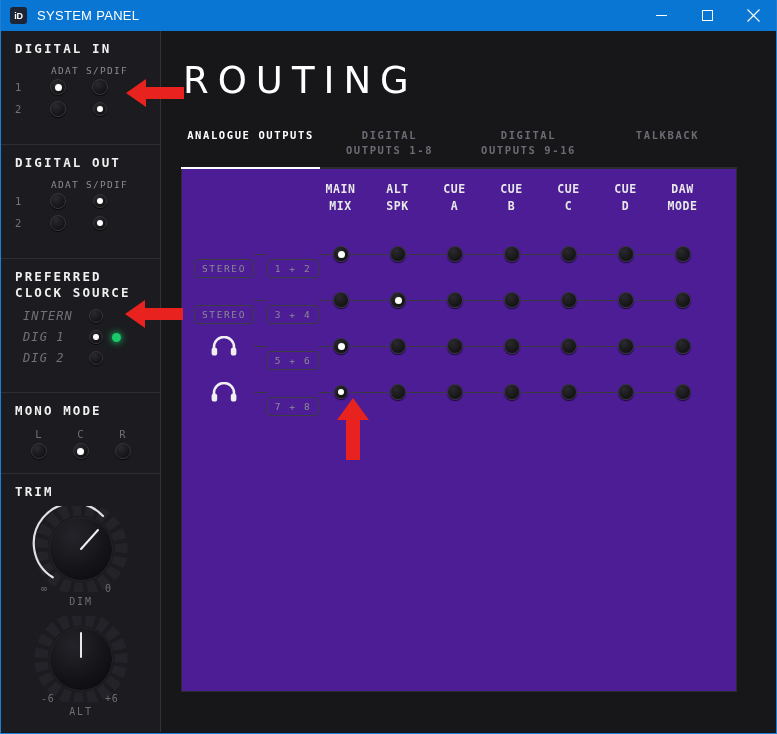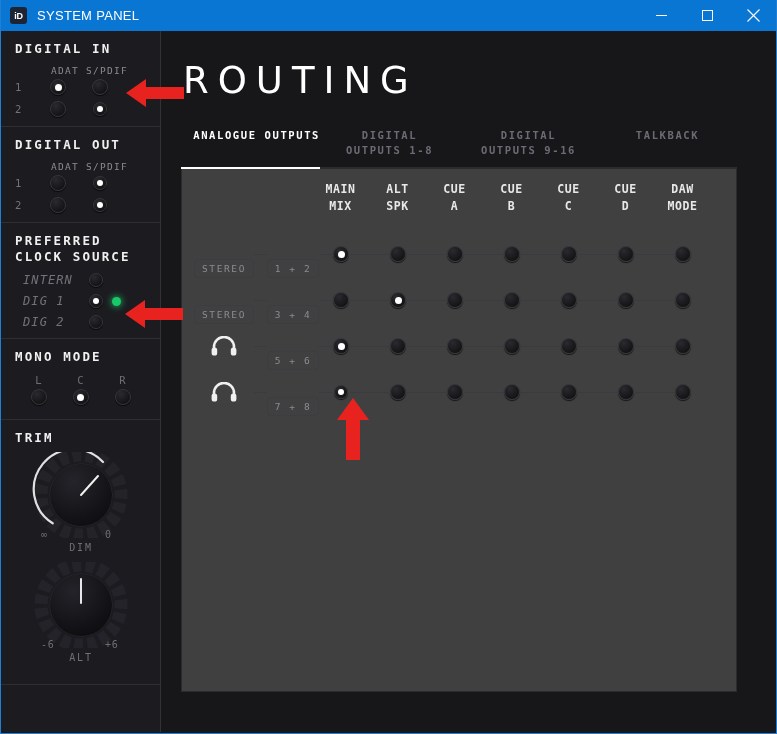--- a/index.html
+++ b/index.html
@@ -68,21 +68,21 @@
   .sidebar {
     width: 160px;
     background: #1c1c20;
     border-right: 1px solid #323236;
     flex-shrink: 0;
     display: flex;
     flex-direction: column;
   }
   .panel-sec {
     border-bottom: 1px solid #2e2e33;
-    padding: 10px 0 6px 0;
+    padding: 10px 0 24px 0;
     position: relative;
   }
   .sec-title {
     color: #f0f0f0;
     font-size: 12.5px;
     font-weight: bold;
     letter-spacing: 2.1px;
     padding-left: 14px;
     line-height: 16px;
   }
@@ -229,31 +229,30 @@
     border-bottom: 2px solid #2b2b30;
     color: #6b6b73;
     font-size: 10.5px;
     letter-spacing: 1.6px;
     line-height: 15px;
     font-weight: bold;
   }
   .tab.active {
     color: #ffffff;
     border-bottom: 2px solid #ffffff;
-    text-align: right;
   }
   .tab span { display: block; }
 
   .grid-panel {
     margin-top: 0;
     width: 556px;
     height: 523px;
     border: 1px solid #2a2a2f;
     border-top: none;
-    background: #404040;
+    background: #4c1d95;
     position: relative;
     padding-left: 20px;
   }
 
   .col-heads {
     display: flex;
     position: absolute;
     left: 130px; top: 12px;
   }
   .col-heads .ch {

